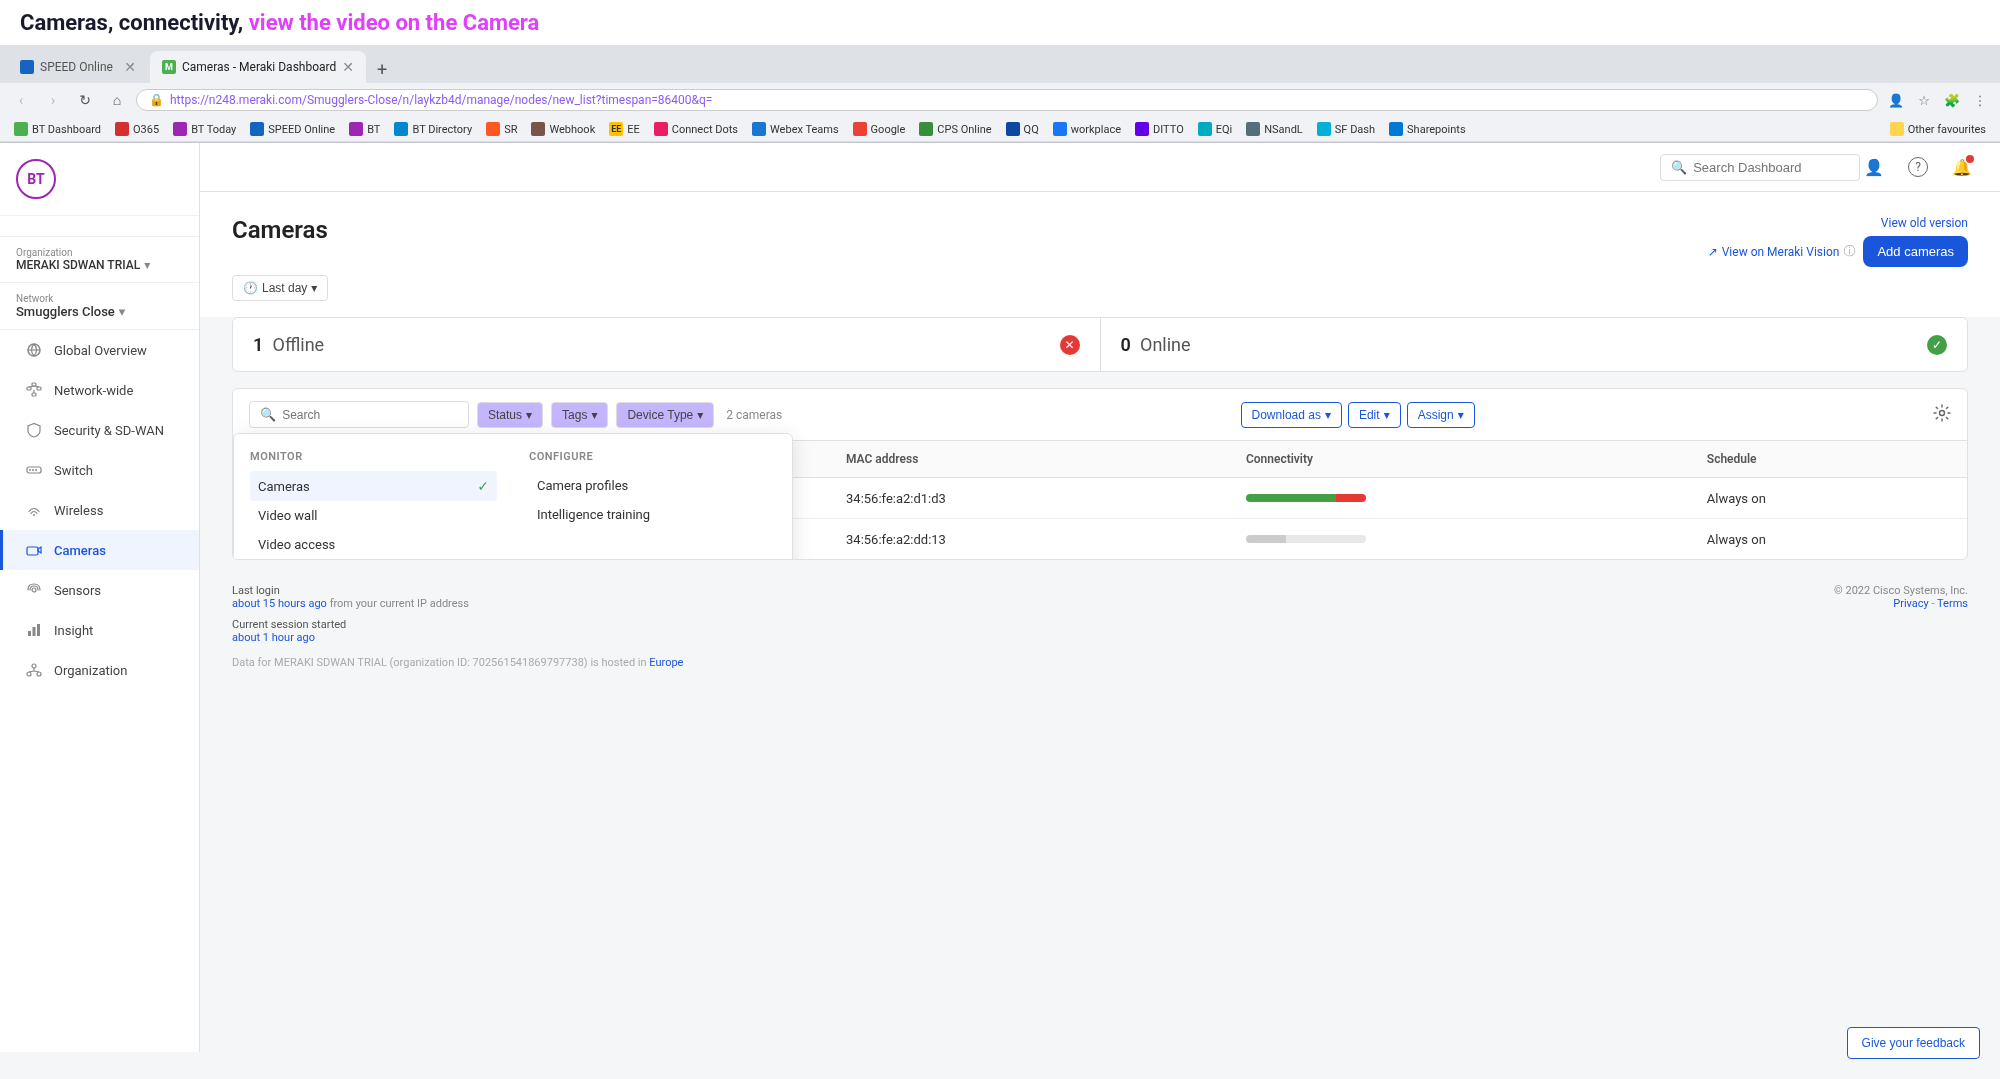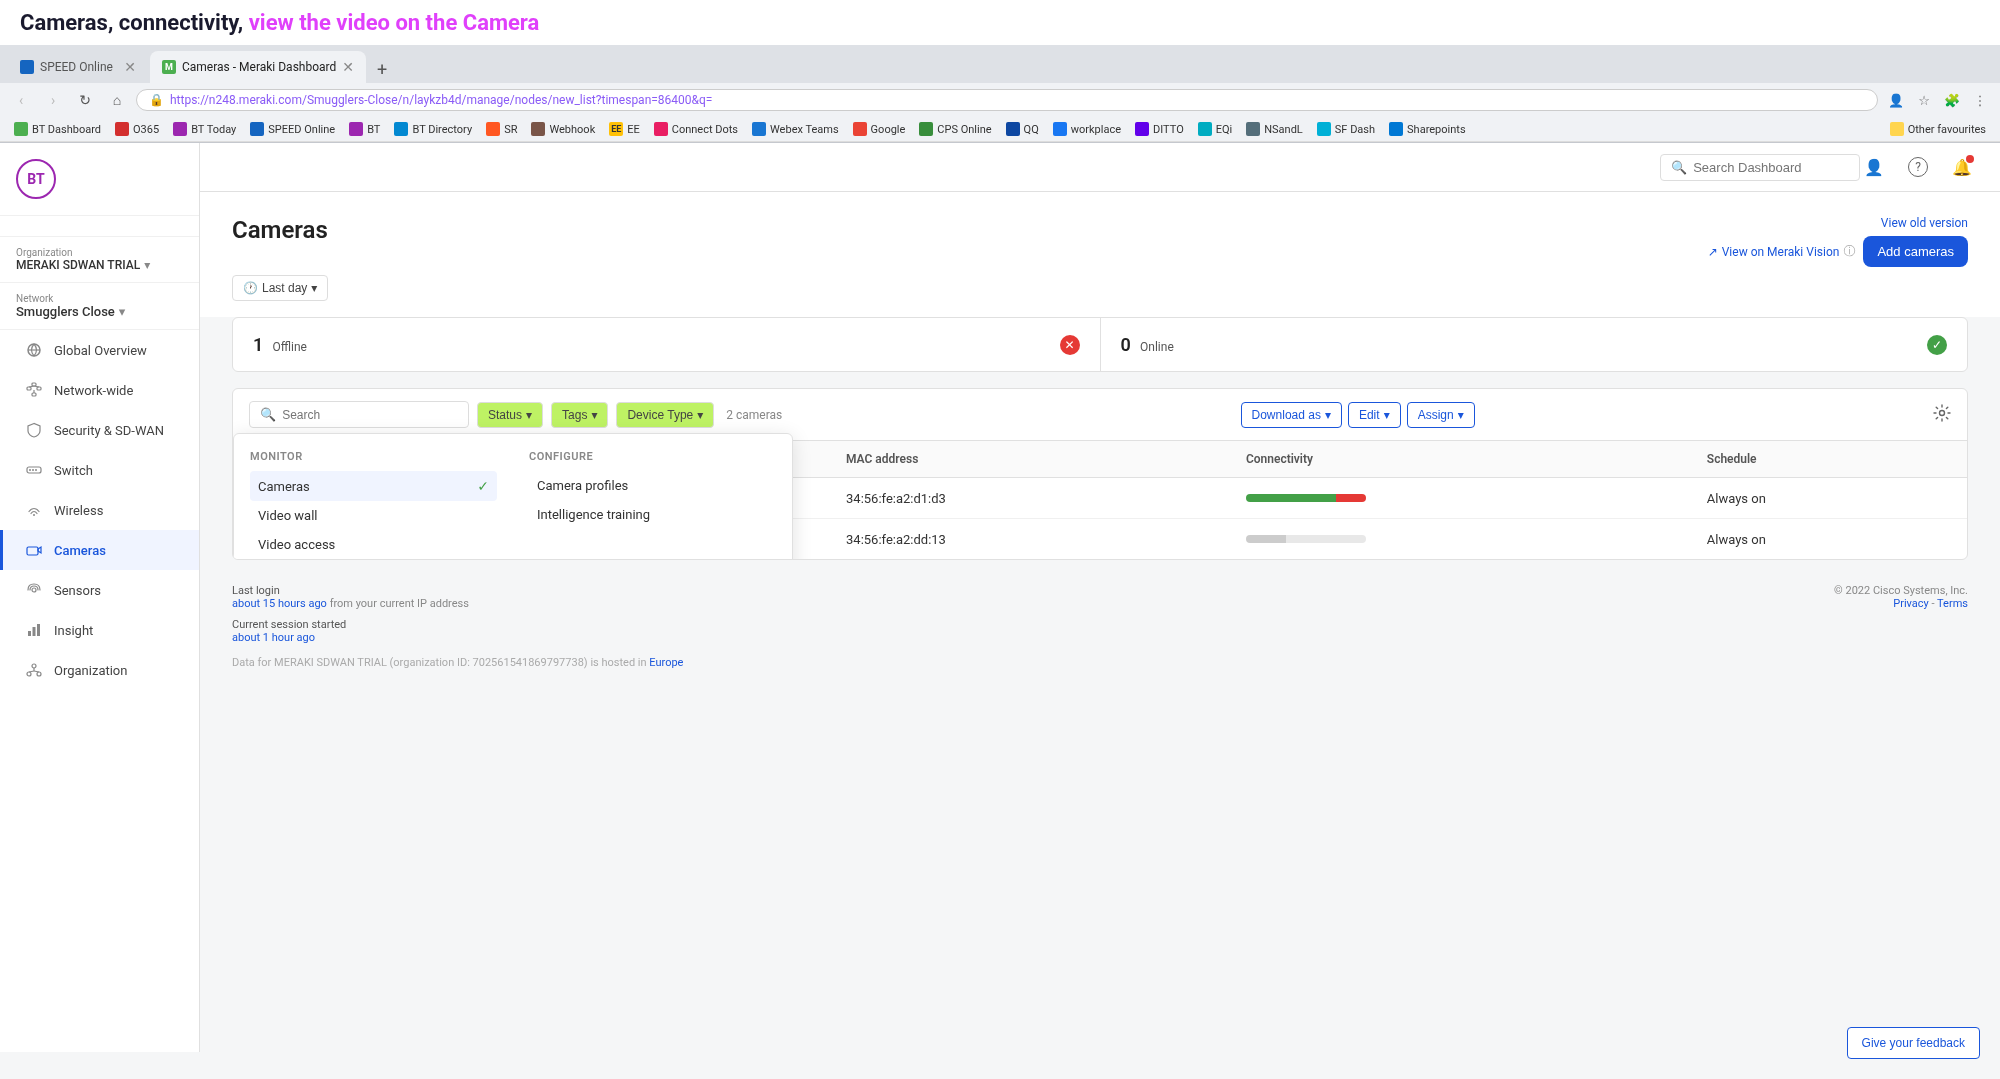--- a/index.html
+++ b/index.html
@@ -259,21 +259,21 @@
     .status-card {
       flex: 1;
       display: flex;
       align-items: center;
       justify-content: space-between;
       padding: 16px 20px;
       border-right: 1px solid #e0e0e0;
     }
     .status-card:last-child { border-right: none; }
     .status-count { font-size: 18px; font-weight: 600; color: #222; }
-    .status-label { font-size: 12px; color: #555; margin-left: 6px; }
+    .status-label { font-size: 18px; color: #555; margin-left: 6px; }
     .status-icon { width: 20px; height: 20px; border-radius: 50%; display: flex; align-items: center; justify-content: center; font-size: 12px; }
     .status-offline { background: #e53935; color: white; }
     .status-alerting { background: #fb8c00; color: white; }
     .status-online { background: #43a047; color: white; }
     .status-dormant { background: #bdbdbd; color: white; }
 
     
     .table-area {
       margin: 0 32px;
       background: white;
@@ -300,21 +300,21 @@
       max-width: 220px;
     }
     .search-box input { border: none; outline: none; font-size: 12px; width: 100%; }
     .filter-btn {
       display: flex;
       align-items: center;
       gap: 4px;
       padding: 5px 10px;
       border: 1px solid #ddd;
       border-radius: 4px;
-      background: #bef264;
+      background: #c4b5fd;
       cursor: pointer;
       font-size: 12px;
       color: #444;
       white-space: nowrap;
     }
     .camera-count { font-size: 12px; color: #888; margin-left: 4px; }
     .action-btns { display: flex; gap: 6px; margin-left: auto; }
     .btn-outline {
       padding: 5px 10px;
       border: 1px solid #1a56db;

